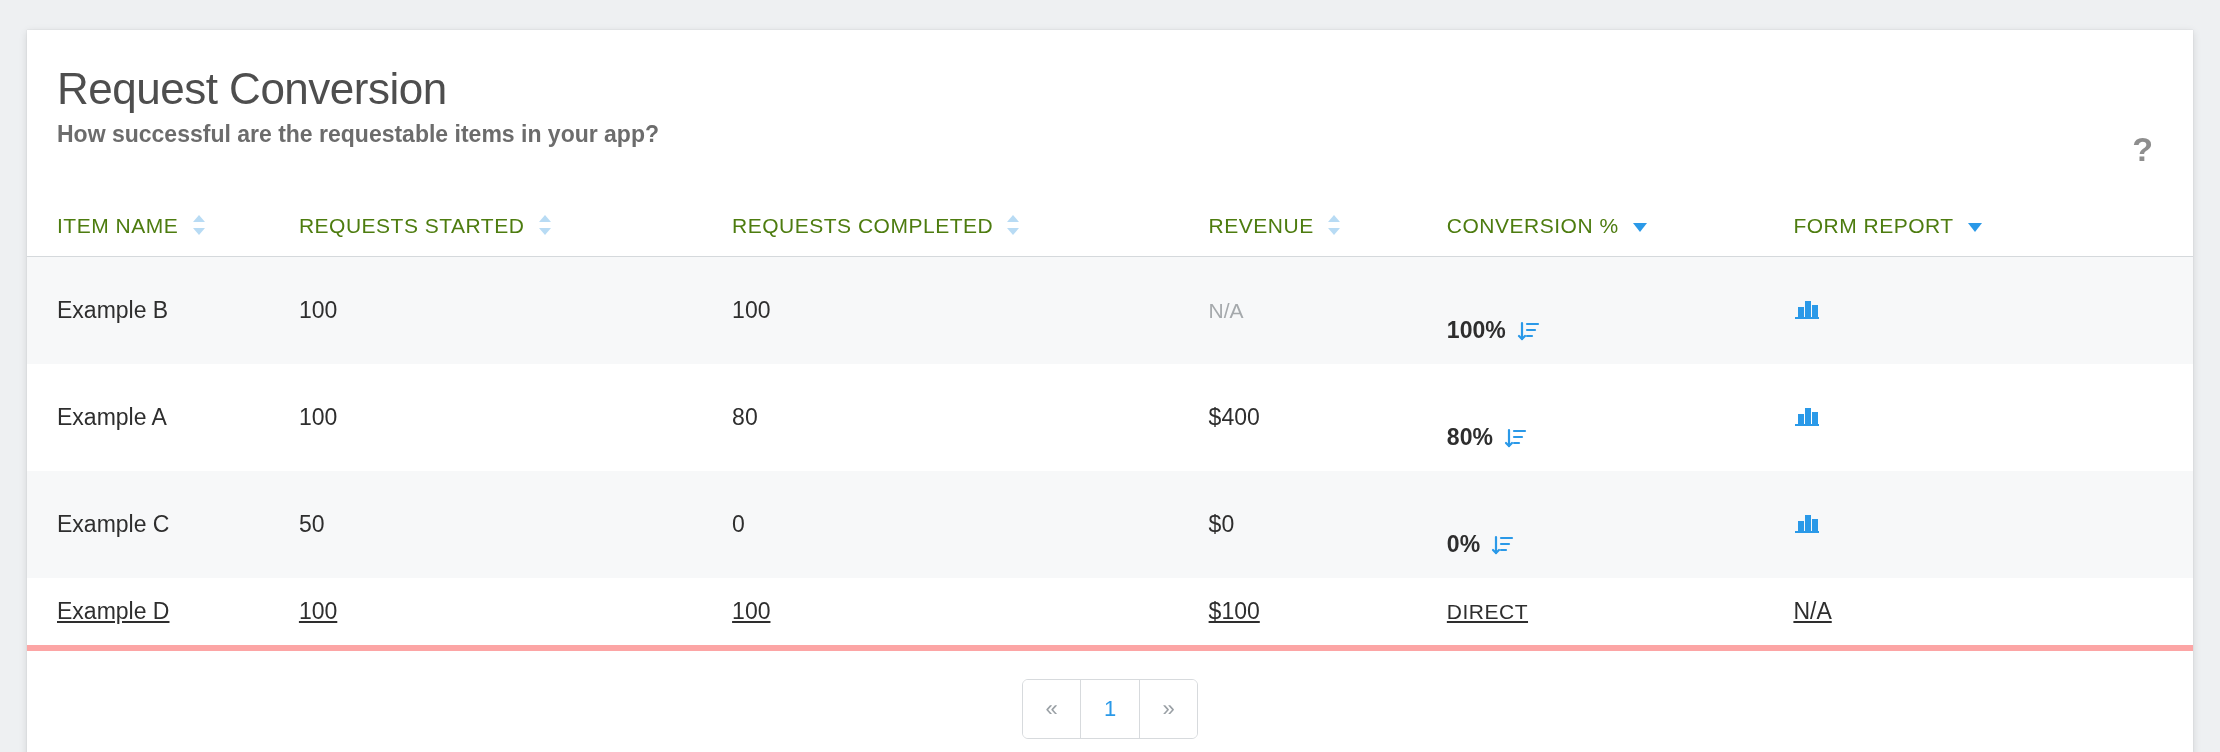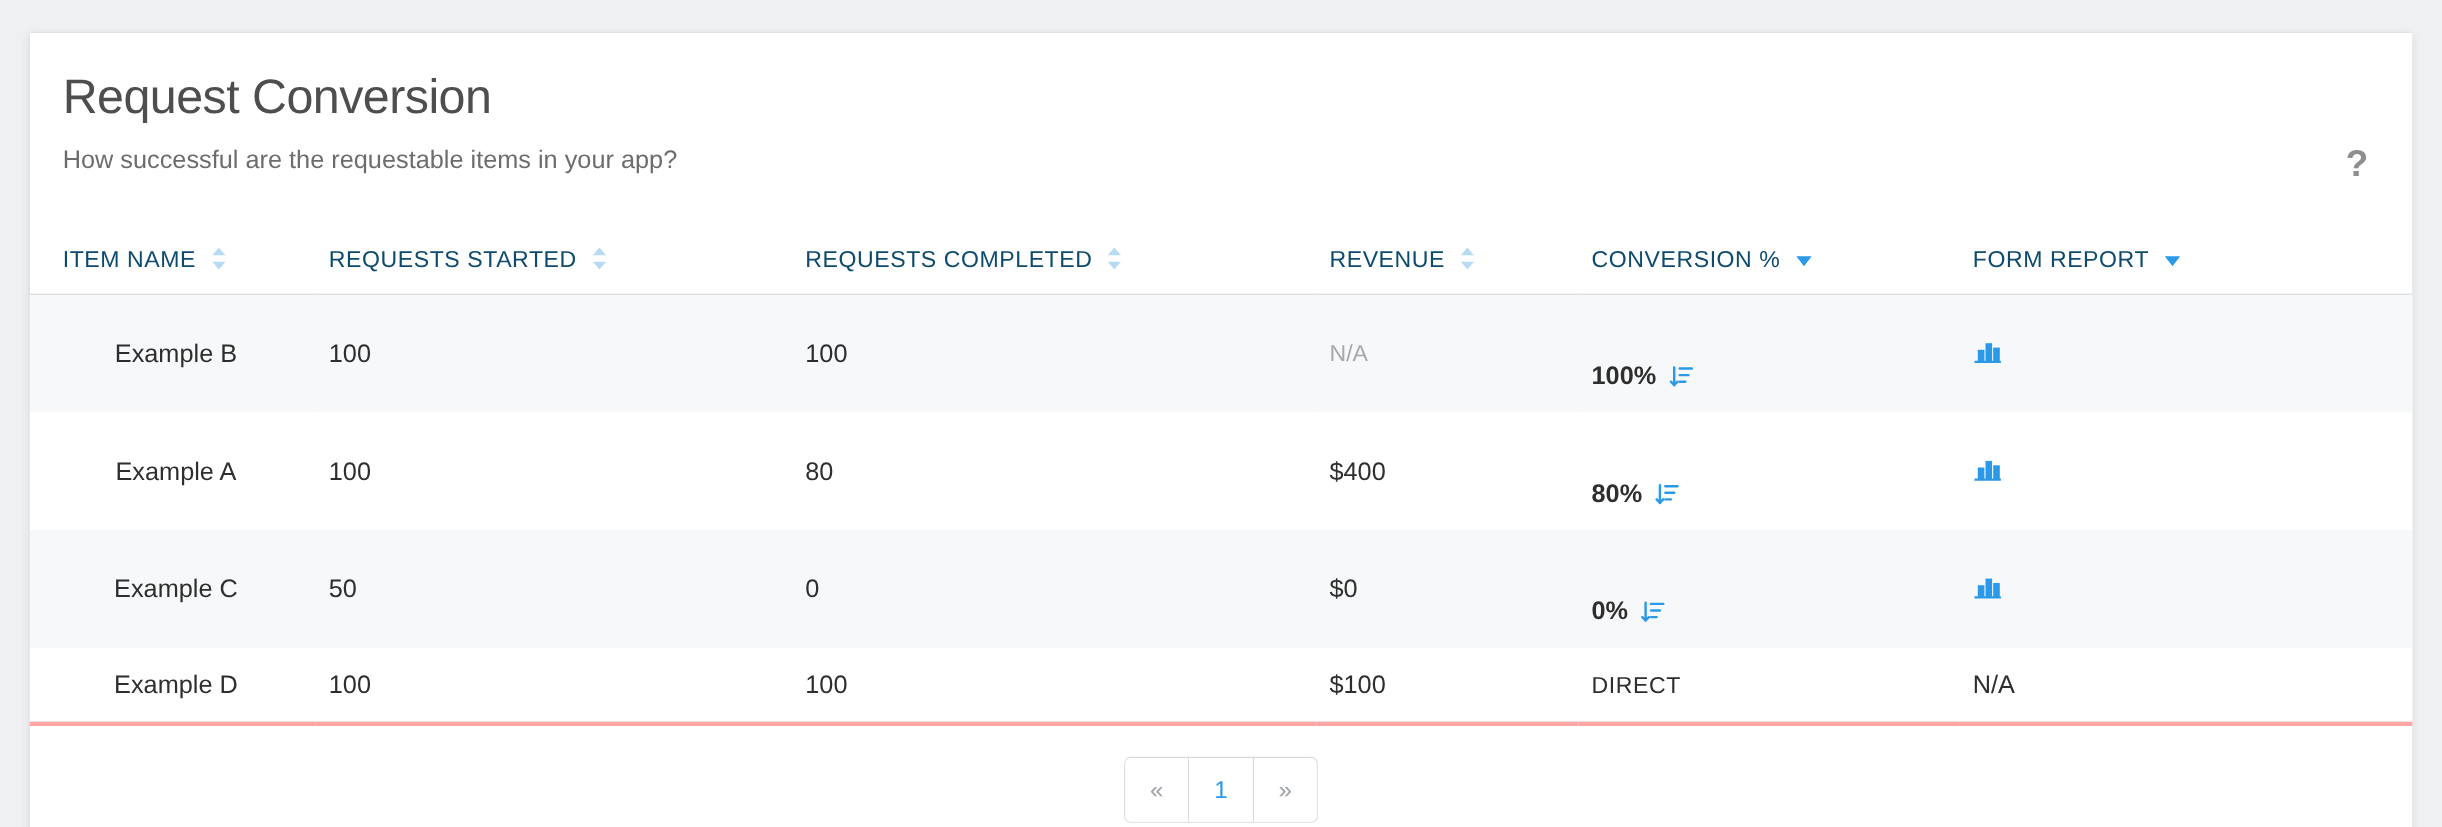--- a/index.html
+++ b/index.html
@@ -20,23 +20,23 @@
   .card-header {
     padding: 34px 30px 10px 30px;
   }
   .title {
     font-size: 44px;
     font-weight: 400;
     letter-spacing: -0.5px;
     color: #4e4e4e;
   }
   .subtitle {
-    margin-top: 18px;
+    margin-top: 7px;
     font-size: 23px;
-    font-weight: 400;
+    font-weight: 700;
     color: #6c6c6c;
   }
   .help-btn {
     position: absolute;
     top: 100px;
     right: 40px;
     font-size: 34px;
     font-weight: 700;
     color: #8e8e8e;
     cursor: pointer;
@@ -46,41 +46,41 @@
     width: 100%;
     border-collapse: collapse;
     margin-top: 40px;
     table-layout: fixed;
   }
   thead th {
     text-align: left;
     font-size: 21px;
     font-weight: 500;
     letter-spacing: 0.5px;
-    color: #0c4a6e;
+    color: #4d7c0f;
     padding: 16px 12px 18px 12px;
     border-bottom: 1px solid #d5d9dc;
     text-transform: uppercase;
     cursor: pointer;
     white-space: nowrap;
   }
   thead th:first-child { padding-left: 30px; }
   thead th:last-child  { padding-right: 40px; }
   tbody td {
     font-size: 23px;
     font-weight: 300;
     color: #2e2e2e;
     padding: 20px 12px;
     vertical-align: middle;
   }
-  tbody td:first-child { padding-left: 18px; text-align: center; }
+  tbody td:first-child { padding-left: 30px; }
   tbody td:last-child  { padding-right: 30px; }
   tbody tr:nth-child(odd)  { background: #f7f8f9; }
   tbody tr:nth-child(even) { background: #ffffff; }
-  tbody tr:last-child td { border-bottom: 4px solid #fca5a5; }
+  tbody tr:last-child td { border-bottom: 6px solid #fca5a5; text-decoration: underline; }
   .muted { color: #a5a9ac; font-size: 21px; }
   .conv-wrap {
     display: inline-flex;
     align-items: center;
     gap: 10px;
     font-weight: 700;
     margin-top: 40px;
   }
   .conv-direct {
     font-size: 21px;

